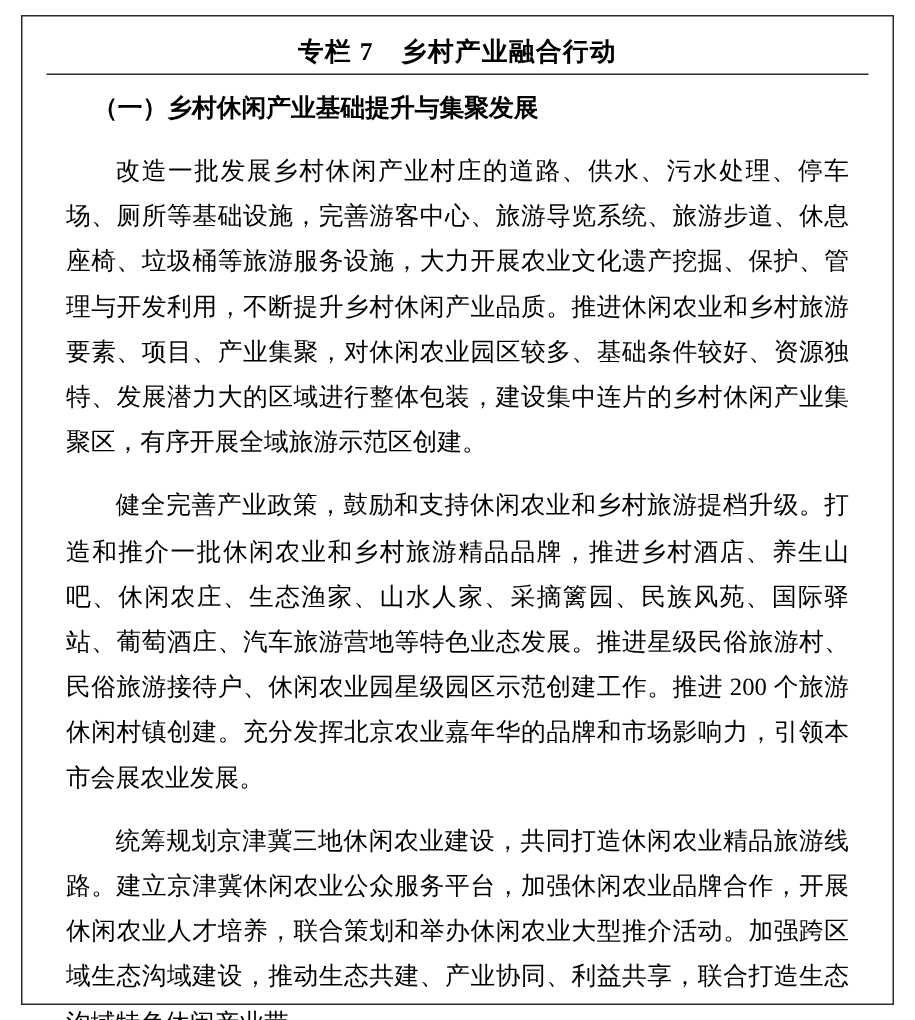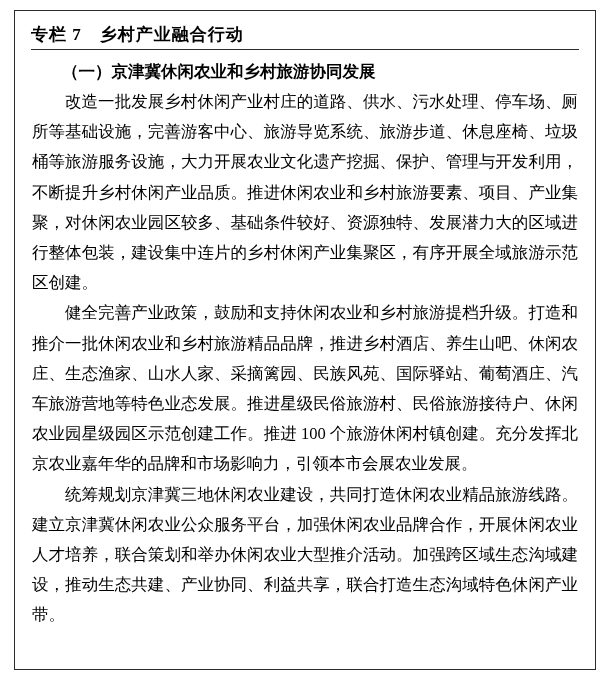--- a/index.html
+++ b/index.html
@@ -27,20 +27,21 @@
     width: 582px;
     height: 660px;
     border: 1px solid #2b2b2b;
     box-sizing: border-box;
     background: #ffffff;
   }
   .box-inner {
     padding: 8px 16px 0 16px;
   }
   .box-title {
+    text-align: center;
     font-size: 17px;
     font-weight: bold;
     letter-spacing: 1px;
     line-height: 28px;
     margin: 2px 0 4px 0;
     font-family: "Liberation Serif", "DejaVu Serif", serif;
   }
   .title-sep {
     display: inline-block;
     width: 18px;
@@ -65,38 +66,38 @@
     font-size: 16.5px;
     font-weight: bold;
     line-height: 30px;
     margin: 0 0 0 0;
     text-indent: 30px;
     letter-spacing: 0px;
   }
   .para {
     font-size: 16.5px;
     line-height: 30.2px;
-    margin: 0;
+    margin: 12px;
     text-indent: 33px;
     text-align: justify;
     text-justify: inter-ideograph;
     letter-spacing: 0px;
   }
 </style>
 </head>
 <body>
 
 <div class="page">
   <div class="box">
     <div class="box-inner">
       <div class="box-title">
         <span>专栏 7</span><span class="title-sep"></span><span>乡村产业融合行动</span>
       </div>
     </div>
     <div class="rule"></div>
     <div class="content">
-      <p class="heading">（一）京津冀休闲农业和乡村旅游协同发展</p>
+      <p class="heading">（一）乡村休闲产业基础提升与集聚发展</p>
       <p class="para">改造一批发展乡村休闲产业村庄的道路、供水、污水处理、停车场、厕所等基础设施，完善游客中心、旅游导览系统、旅游步道、休息座椅、垃圾桶等旅游服务设施，大力开展农业文化遗产挖掘、保护、管理与开发利用，不断提升乡村休闲产业品质。推进休闲农业和乡村旅游要素、项目、产业集聚，对休闲农业园区较多、基础条件较好、资源独特、发展潜力大的区域进行整体包装，建设集中连片的乡村休闲产业集聚区，有序开展全域旅游示范区创建。</p>
-      <p class="para">健全完善产业政策，鼓励和支持休闲农业和乡村旅游提档升级。打造和推介一批休闲农业和乡村旅游精品品牌，推进乡村酒店、养生山吧、休闲农庄、生态渔家、山水人家、采摘篱园、民族风苑、国际驿站、葡萄酒庄、汽车旅游营地等特色业态发展。推进星级民俗旅游村、民俗旅游接待户、休闲农业园星级园区示范创建工作。推进 100 个旅游休闲村镇创建。充分发挥北京农业嘉年华的品牌和市场影响力，引领本市会展农业发展。</p>
+      <p class="para">健全完善产业政策，鼓励和支持休闲农业和乡村旅游提档升级。打造和推介一批休闲农业和乡村旅游精品品牌，推进乡村酒店、养生山吧、休闲农庄、生态渔家、山水人家、采摘篱园、民族风苑、国际驿站、葡萄酒庄、汽车旅游营地等特色业态发展。推进星级民俗旅游村、民俗旅游接待户、休闲农业园星级园区示范创建工作。推进 200 个旅游休闲村镇创建。充分发挥北京农业嘉年华的品牌和市场影响力，引领本市会展农业发展。</p>
       <p class="para">统筹规划京津冀三地休闲农业建设，共同打造休闲农业精品旅游线路。建立京津冀休闲农业公众服务平台，加强休闲农业品牌合作，开展休闲农业人才培养，联合策划和举办休闲农业大型推介活动。加强跨区域生态沟域建设，推动生态共建、产业协同、利益共享，联合打造生态沟域特色休闲产业带。</p>
     </div>
   </div>
 </div>
 
 </body></html>

